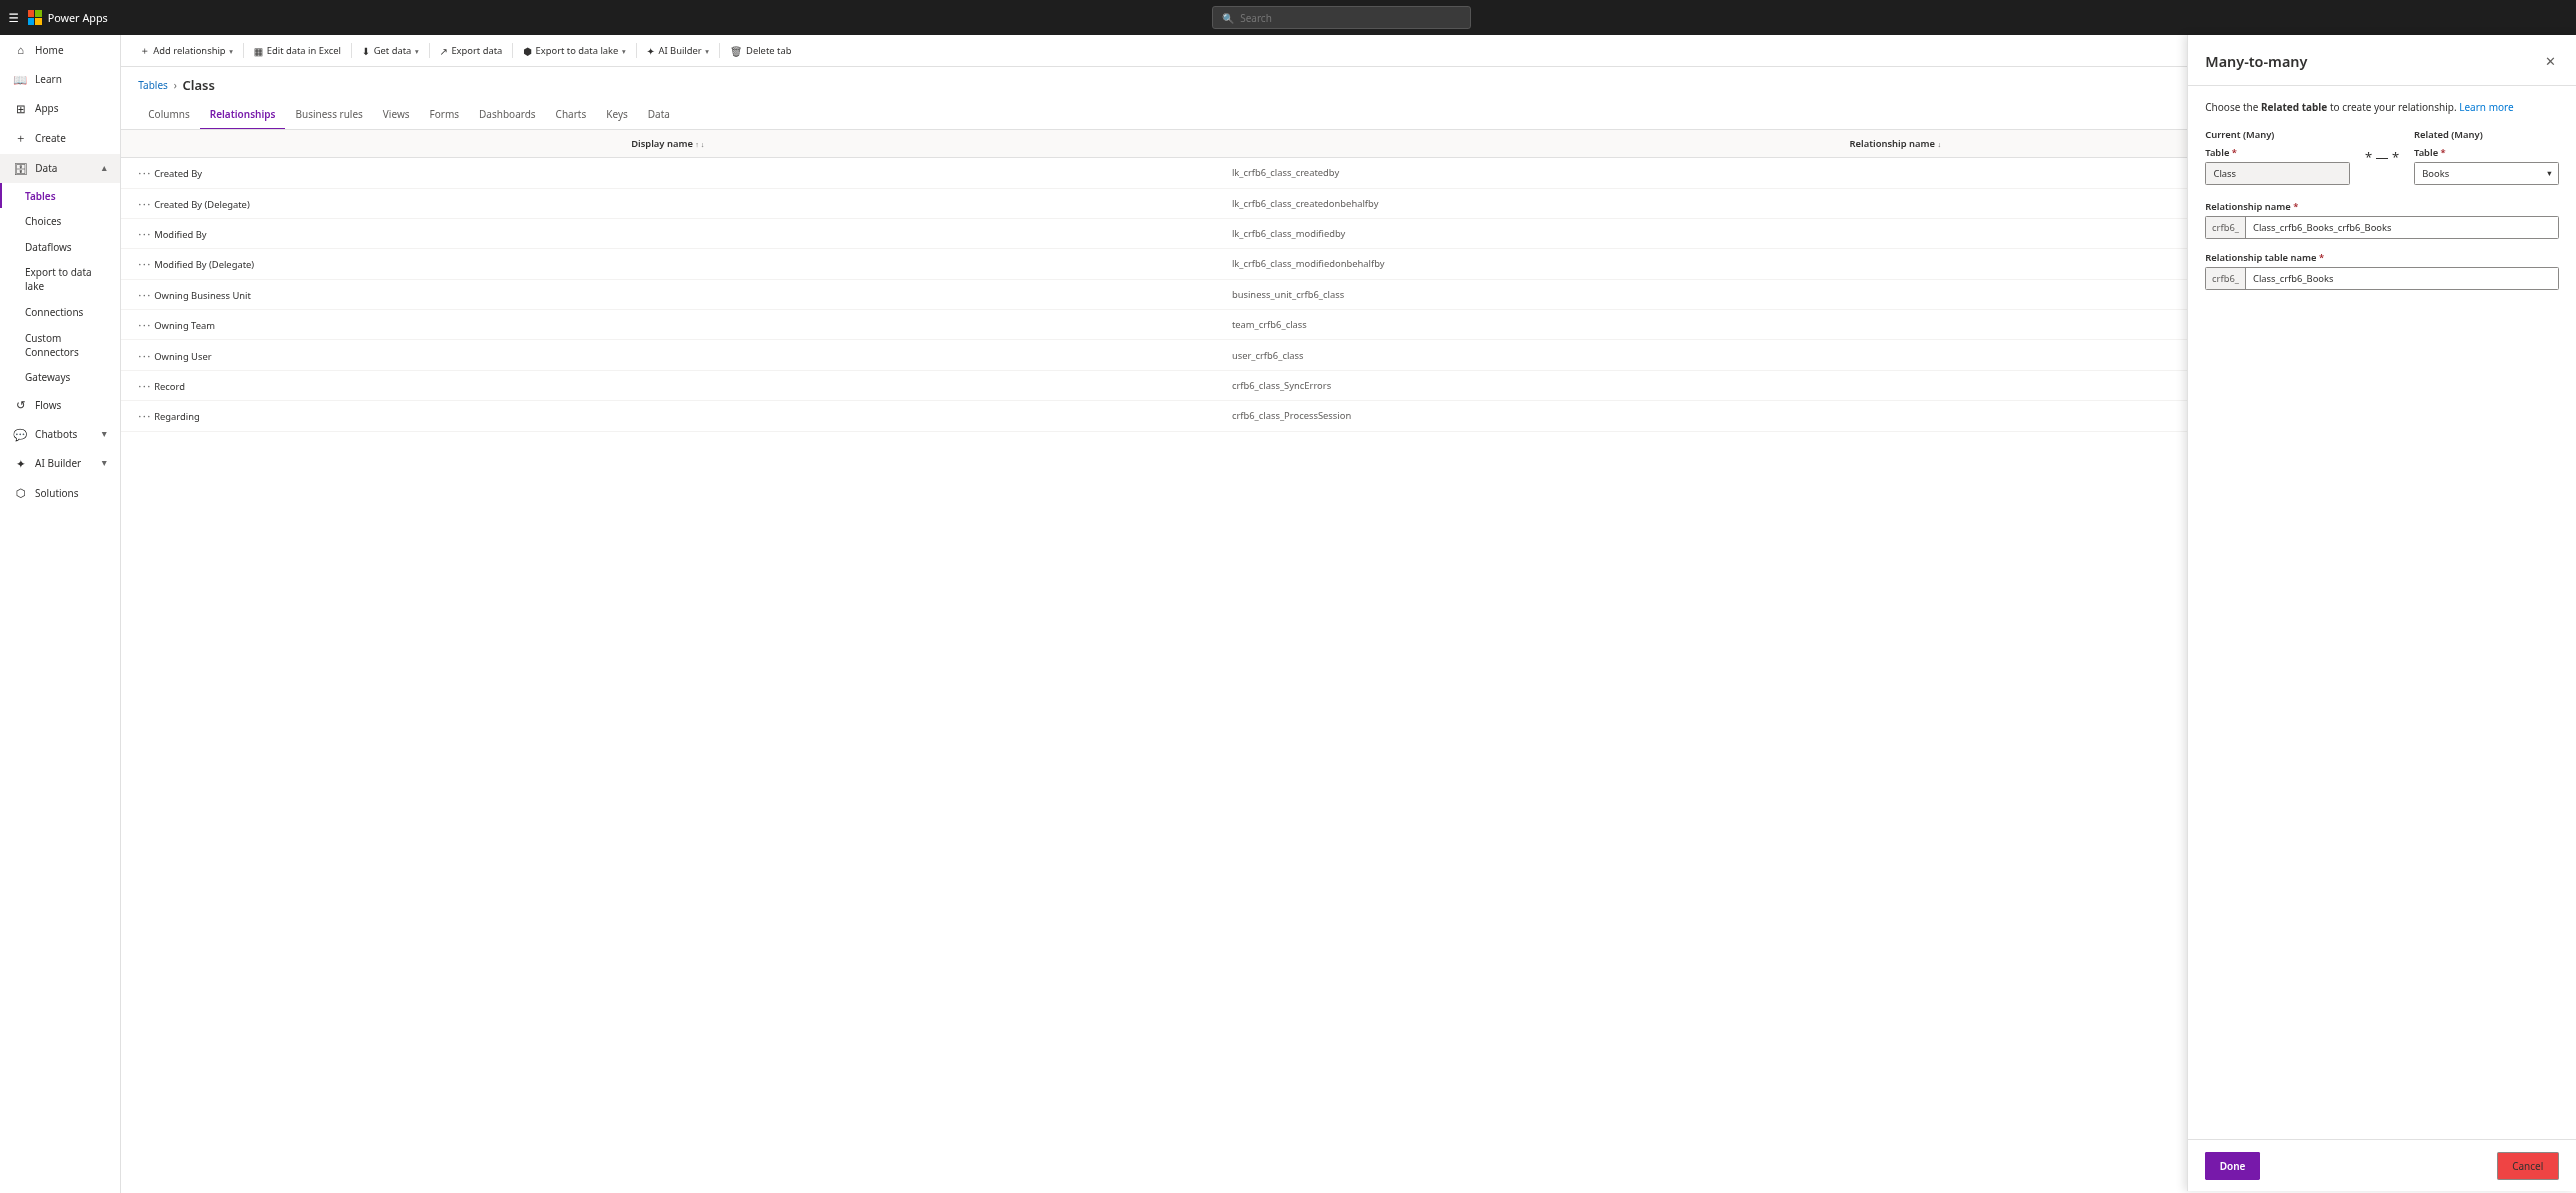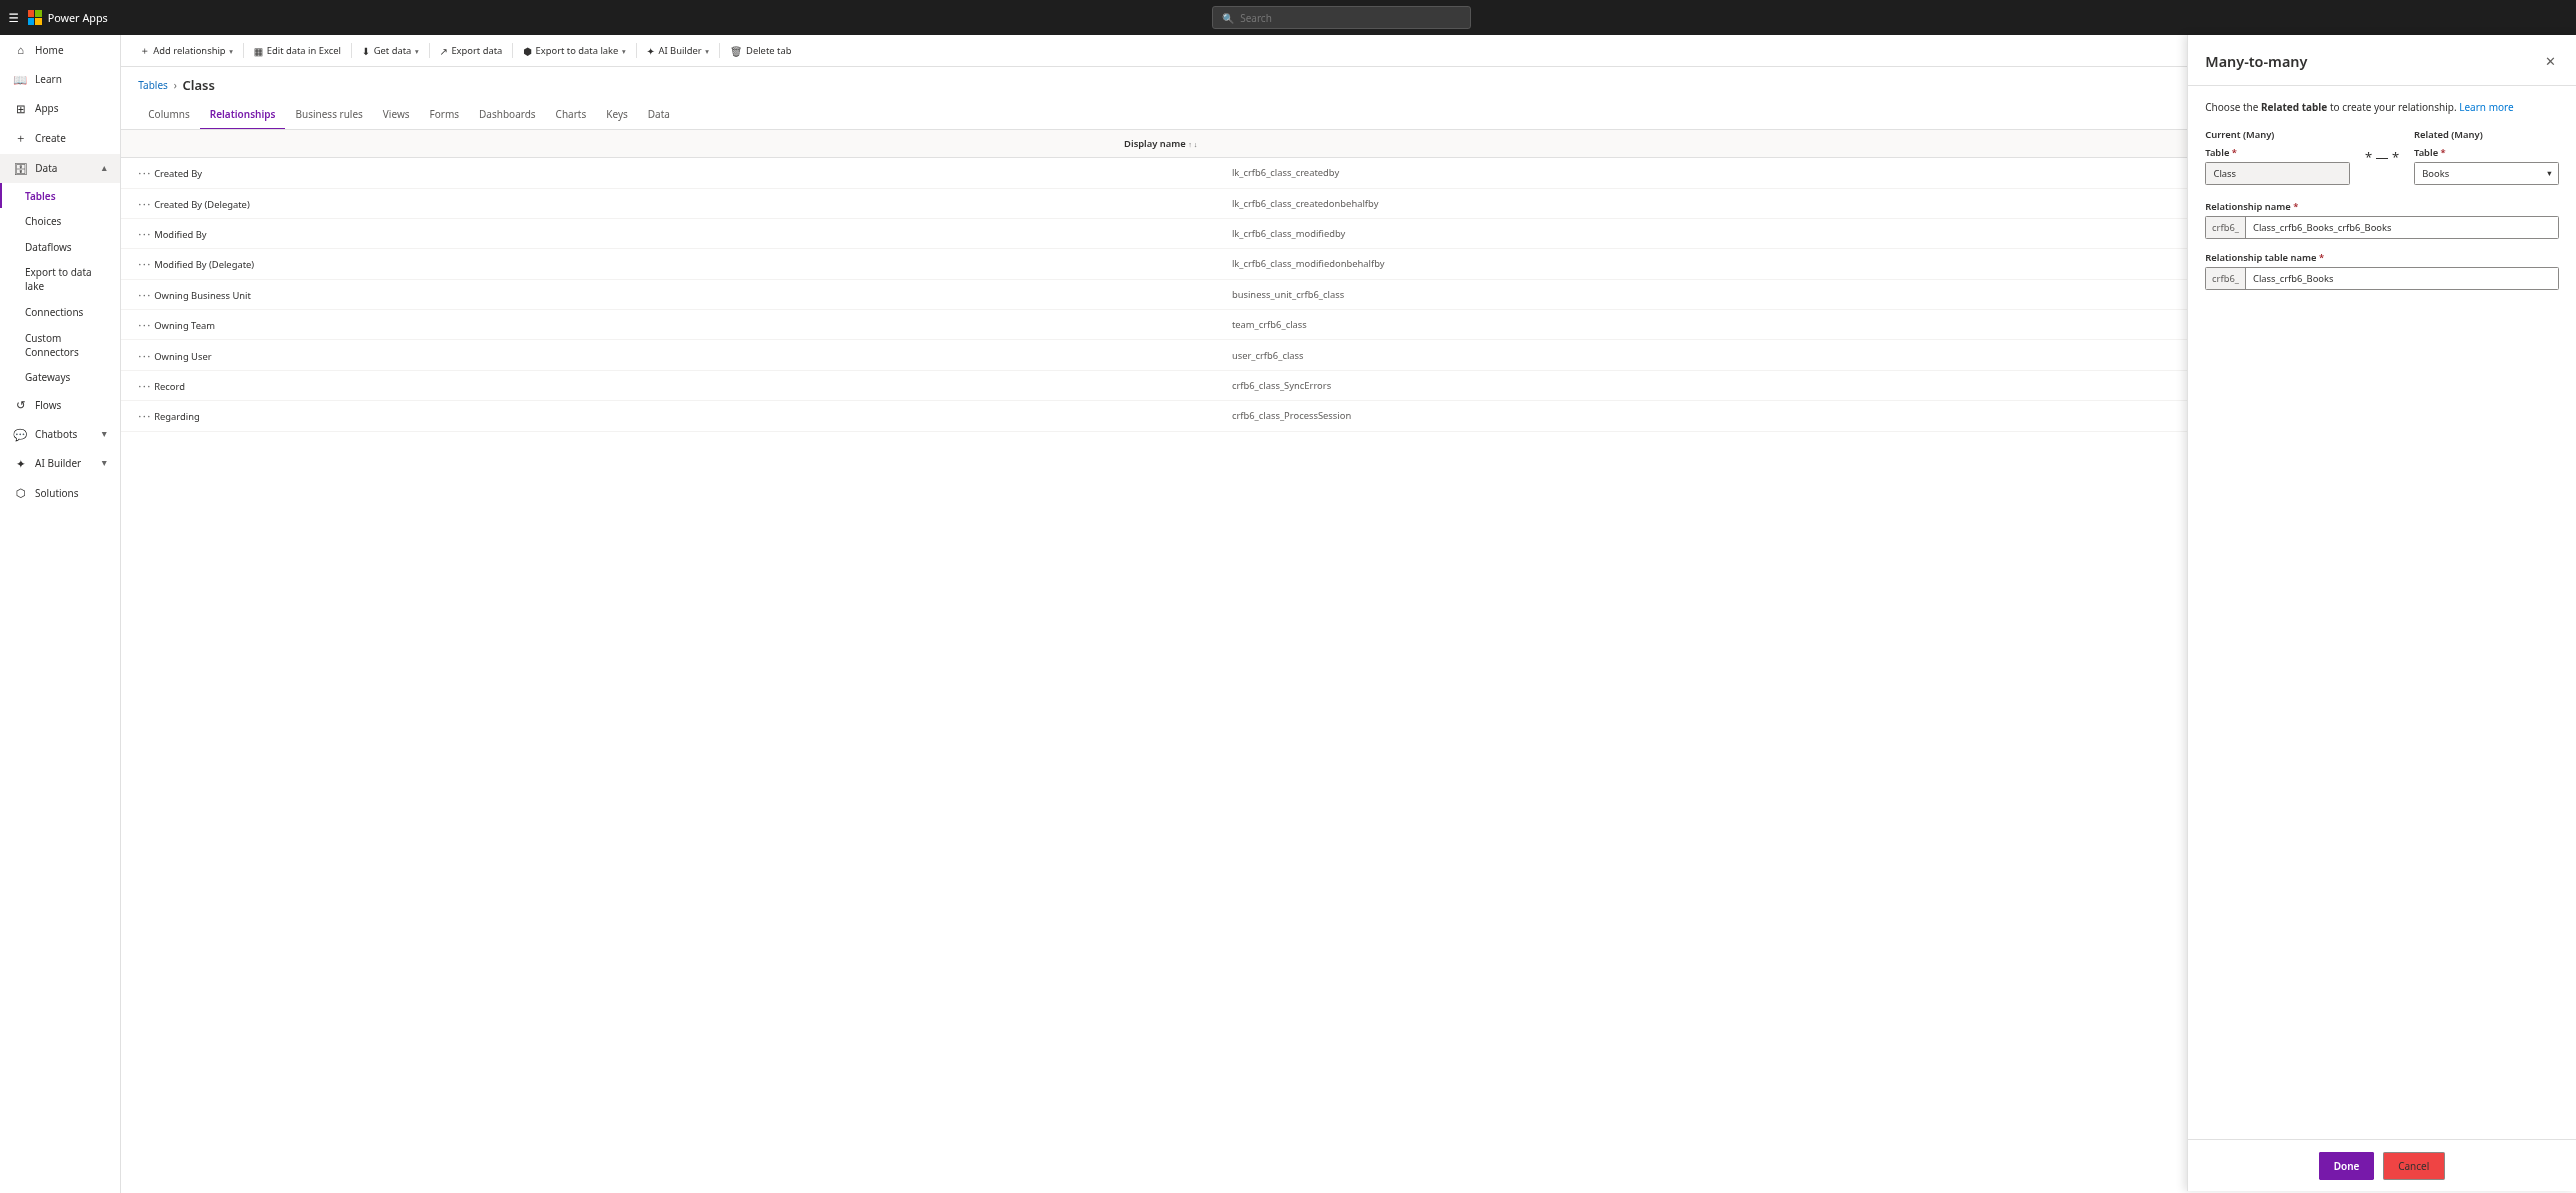--- a/index.html
+++ b/index.html
@@ -103,21 +103,21 @@
     }
     .tab.active {
       color: #7719aa; border-bottom-color: #7719aa; font-weight: 600;
     }
 
     
     .table-area { flex: 1; overflow-y: auto; padding: 0; }
     .data-table { width: 100%; border-collapse: collapse; }
     .data-table thead { background: #faf9f8; }
     .data-table th {
-      padding: 7.2px 17.3px; text-align: right; font-size: 9.4px;
+      padding: 7.2px 17.3px; text-align: center; font-size: 9.4px;
       font-weight: 600; color: #323130; border-bottom: 0.7px solid #e0e0e0;
       white-space: nowrap;
     }
     .data-table th .sort-icons { display: inline-flex; gap: 1.4px; font-size: 7.2px; color: #666; }
     .data-table td {
       padding: 7.2px 17.3px; font-size: 9.4px; color: #323130;
       border-bottom: 0.7px solid #f3f2f1;
     }
     .data-table td.relation-name { color: #605e5c; }
     .row-actions { color: #666; cursor: pointer; font-size: 11.5px; letter-spacing: 1.4px; }
@@ -184,21 +184,21 @@
       border: 0.7px solid #8a8886; border-radius: 1.4px;
       appearance: none; cursor: pointer; outline: none;
     }
     .select-chevron {
       position: absolute; right: 7.2px; top: 50%; transform: translateY(-50%);
       font-size: 8.6px; color: #323130; pointer-events: none;
     }
 
     .panel-footer {
       padding: 11.5px 17.3px; border-top: 0.7px solid #e0e0e0;
-      display: flex; gap: 9px; justify-content: center;
+      display: flex; gap: 9px; justify-content: space-between;
       background: #fff;
     }
     .btn-primary {
       background: #7719aa; color: #fff; border: none;
       padding: 5.8px 14.4px; font-size: 10px; font-weight: 600;
       border-radius: 1.4px; cursor: pointer;
     }
     .btn-secondary {
       background: #ef4444; color: #323130;
       border: 0.7px solid #8a8886;

